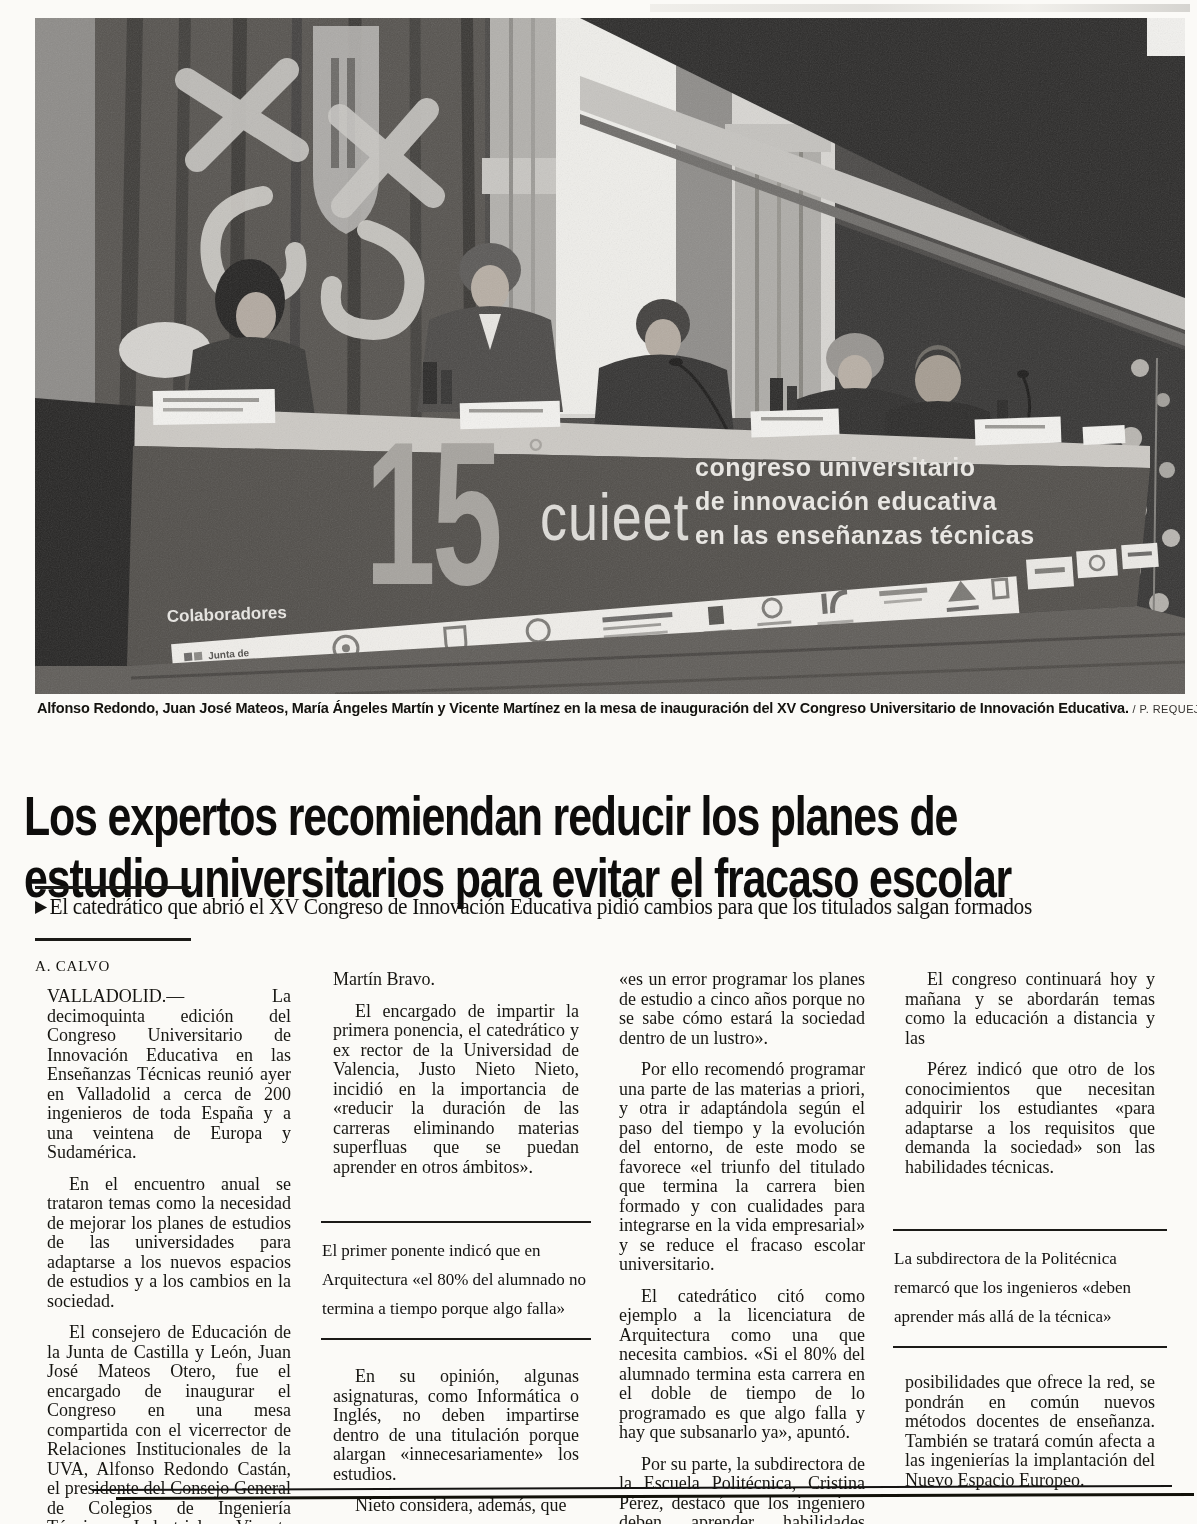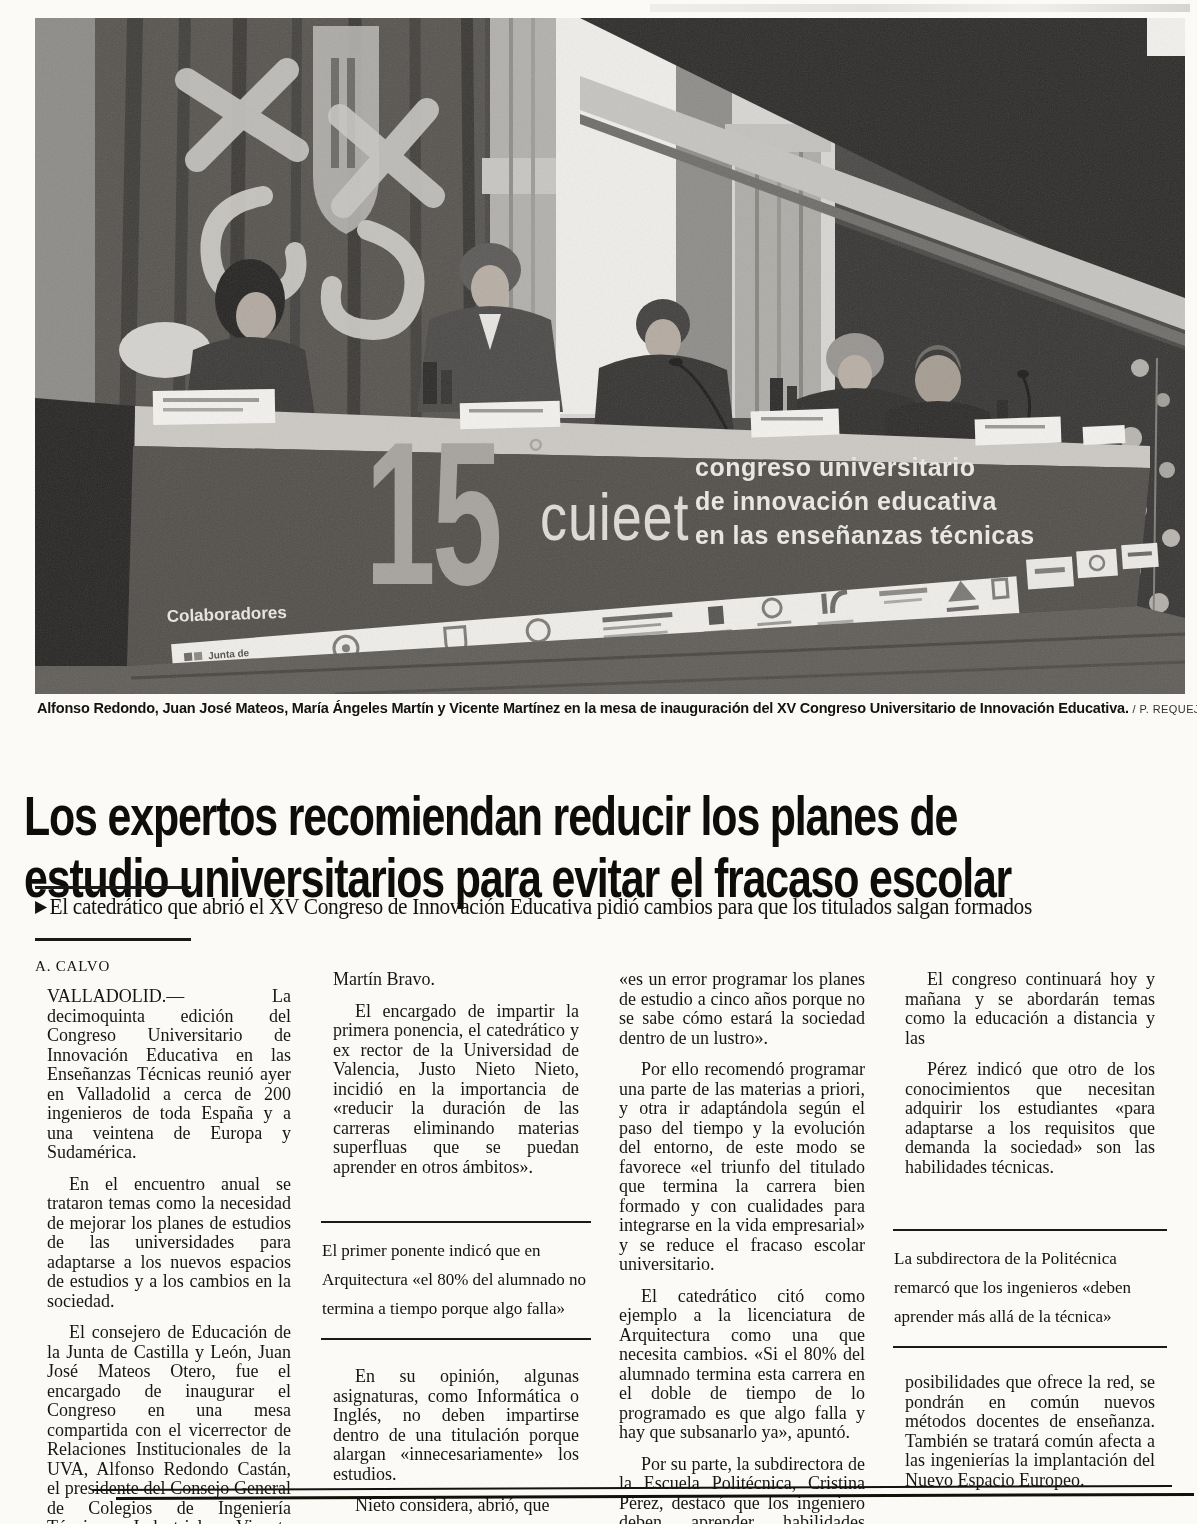--- a/index.html
+++ b/index.html
@@ -288,21 +288,21 @@
   <p class="para">VALLADOLID.— La decimoquinta edición del Congreso Universitario de Innovación Educativa en las Enseñanzas Técnicas reunió ayer en Valladolid a cerca de 200 ingenieros de toda España y a una veintena de Europa y Sudamérica.</p>
   <p class="para indent">En el encuentro anual se trataron temas como la necesidad de mejorar los planes de estudios de las universidades para adaptarse a los nuevos espacios de estudios y a los cambios en la sociedad.</p>
   <p class="para indent">El consejero de Educación de la Junta de Castilla y León, Juan José Mateos Otero, fue el encargado de inaugurar el Congreso en una mesa compartida con el vicerrector de Relaciones Institucionales de la UVA, Alfonso Redondo Castán, el presidente del Consejo General de Colegios de Ingeniería Técnica Industrial, Vicente Martínez García y la directora de la Escuela Universitaria Politécnica, María Ángeles</p>
 </div>
 
 <div class="col col2">
   <p class="para">Martín Bravo.</p>
   <p class="para indent">El encargado de impartir la primera ponencia, el catedrático y ex rector de la Universidad de Valencia, Justo Nieto Nieto, incidió en la importancia de «reducir la duración de las carreras eliminando materias superfluas que se puedan aprender en otros ámbitos».</p>
   <div class="pq">El primer ponente indicó que en Arquitectura «el 80% del alumnado no termina a tiempo porque algo falla»</div>
   <p class="para indent">En su opinión, algunas asignaturas, como Informática o Inglés, no deben impartirse dentro de una titulación porque alargan «innecesariamente» los estudios.</p>
-  <p class="para indent">Nieto considera, abrió, que</p>
+  <p class="para indent">Nieto considera, además, que</p>
 </div>
 
 <div class="col col3">
   <p class="para">«es un error programar los planes de estudio a cinco años porque no se sabe cómo estará la sociedad dentro de un lustro».</p>
   <p class="para indent">Por ello recomendó programar una parte de las materias a priori, y otra ir adaptándola según el paso del tiempo y la evolución del entorno, de este modo se favorece «el triunfo del titulado que termina la carrera bien formado y con cualidades para integrarse en la vida empresarial» y se reduce el fracaso escolar universitario.</p>
   <p class="para indent">El catedrático citó como ejemplo a la licenciatura de Arquitectura como una que necesita cambios. «Si el 80% del alumnado termina esta carrera en el doble de tiempo de lo programado es que algo falla y hay que subsanarlo ya», apuntó.</p>
   <p class="para indent">Por su parte, la subdirectora de la Escuela Politécnica, Cristina Pérez, destacó que los ingeniero deben aprender habilidades sociales «más allá de la técnica».</p>
 </div>
 
 <div class="col col4">

